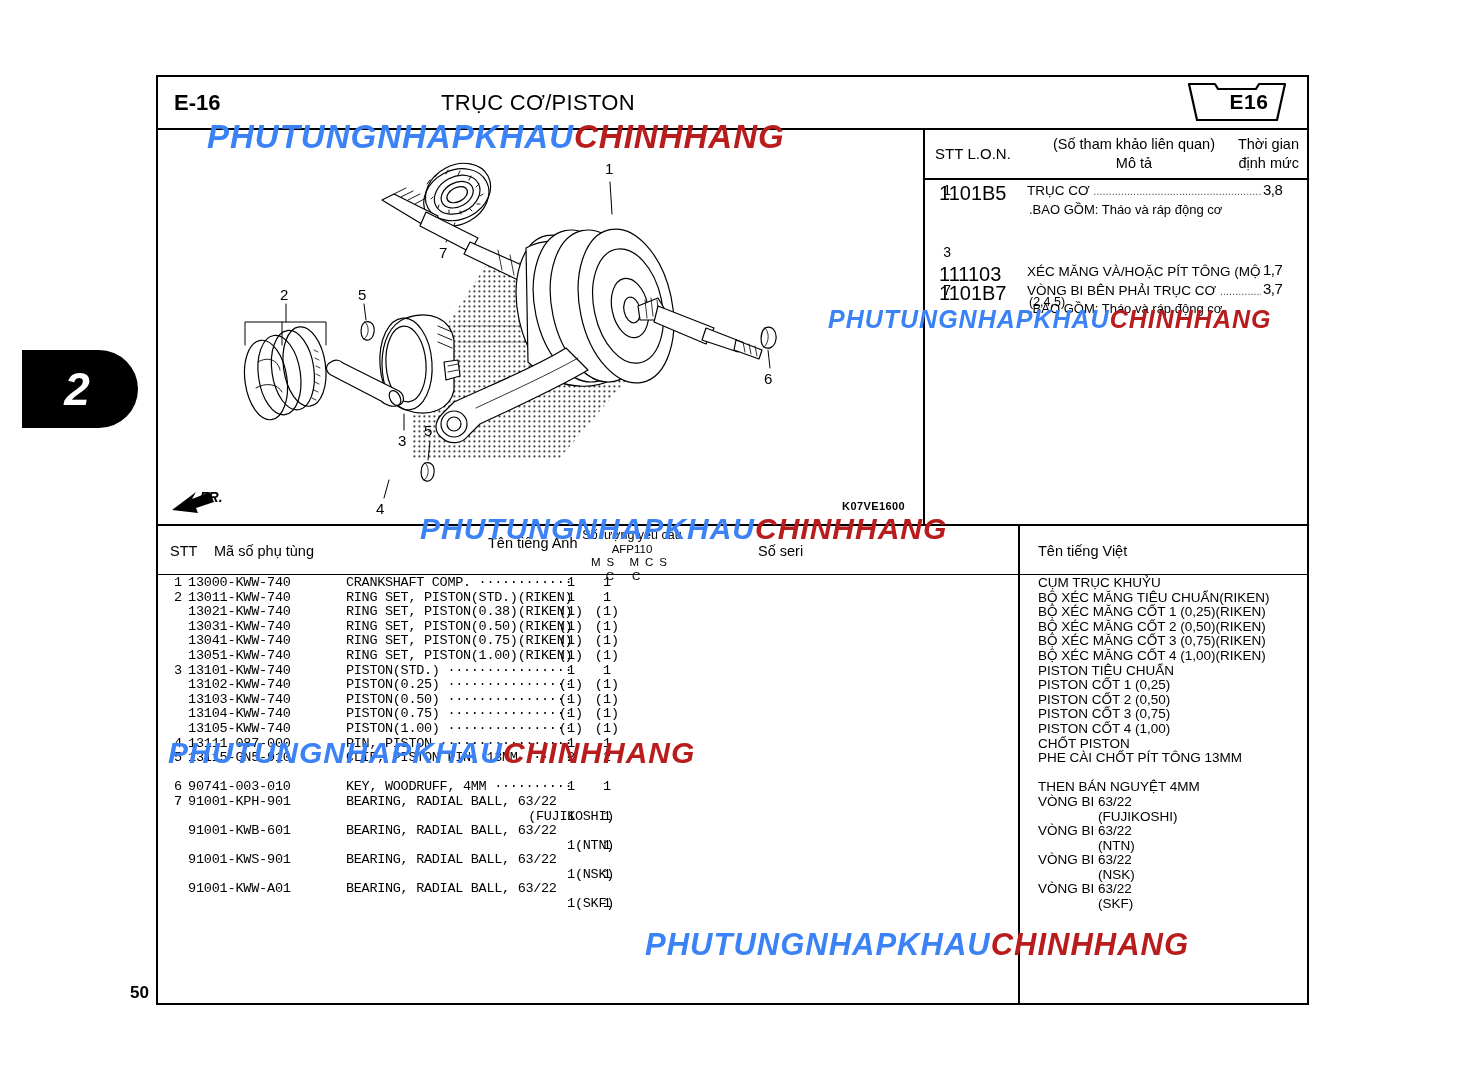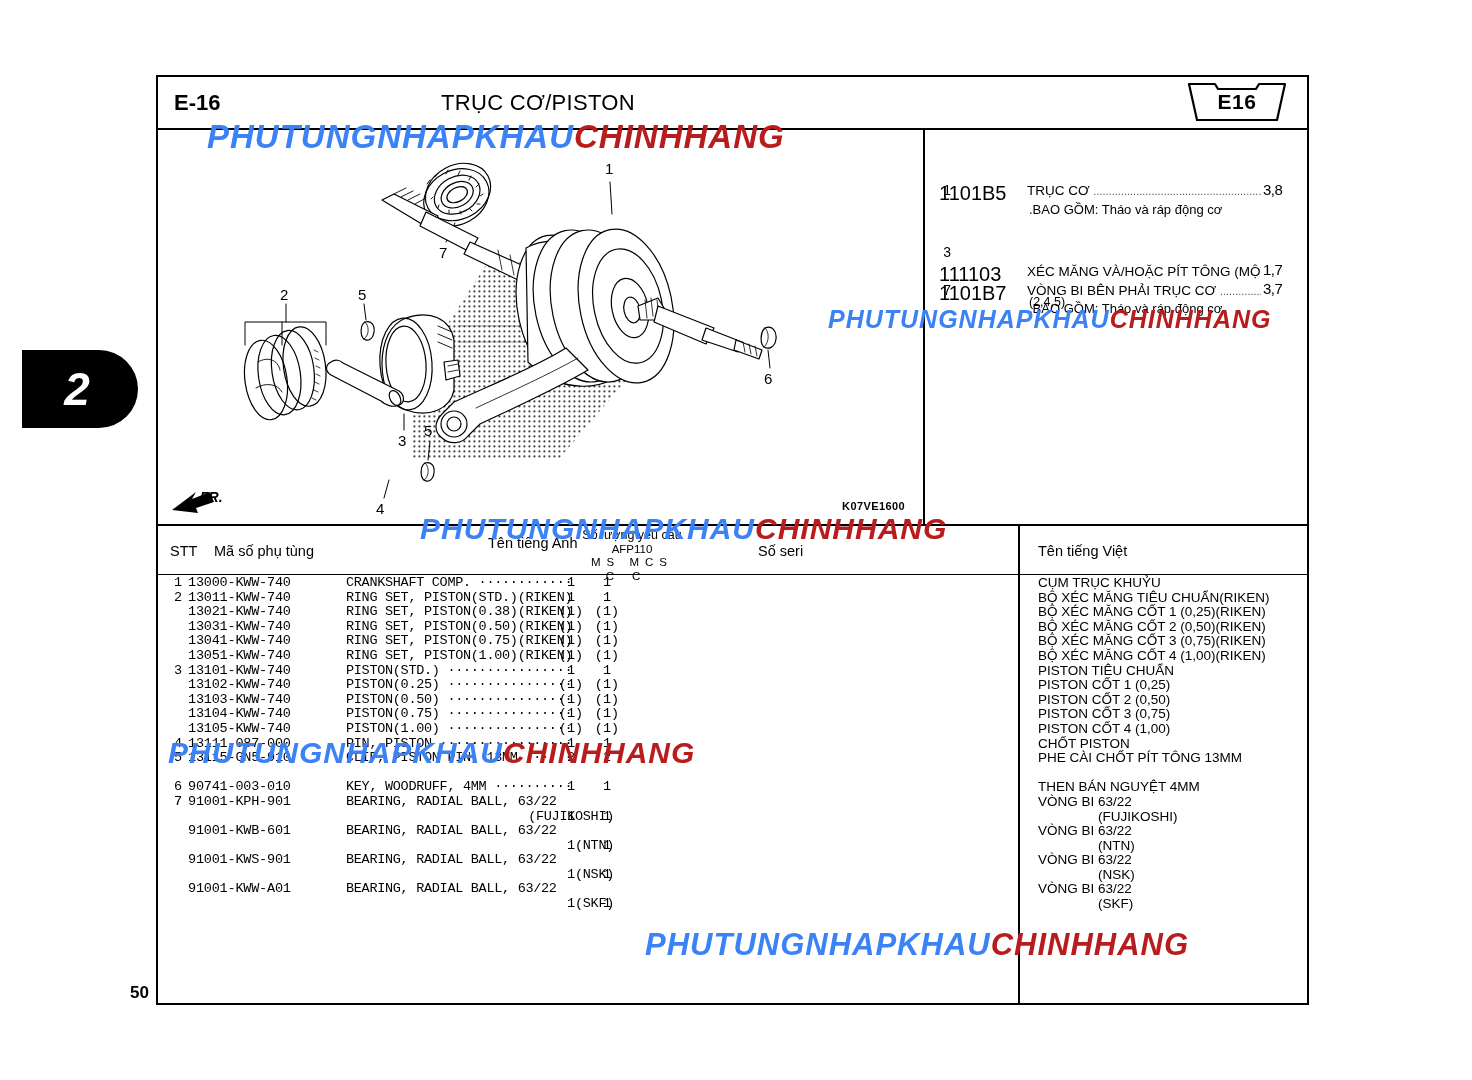--- a/index.html
+++ b/index.html
@@ -20,21 +20,21 @@
          border:2.5px solid #000;box-sizing:border-box;background:transparent;}
 
   
   .title-band{position:absolute;left:0;top:0;width:100%;height:53px;
               border-bottom:2px solid #000;box-sizing:border-box;}
   .fig-code{position:absolute;left:16px;top:13px;font-size:22px;font-weight:bold;}
   .fig-title{position:absolute;left:0;right:0;top:13px;text-align:center;
              font-size:22px;letter-spacing:.3px;width:760px;}
   .e-badge{position:absolute;right:18px;top:4px;width:104px;height:42px;}
   .e-badge svg{display:block;}
-  .e-badge .lbl{position:absolute;left:0;top:9px;width:104px;text-align:center;
+  .e-badge .lbl{position:absolute;left:12px;top:9px;width:104px;text-align:center;
                 font-size:21px;font-weight:bold;letter-spacing:.5px;}
 
   
   .illus{position:absolute;left:0;top:53px;width:767px;height:396px;
          border-right:2px solid #000;border-bottom:2.5px solid #000;box-sizing:border-box;}
   .lon{position:absolute;left:767px;top:53px;right:0;height:396px;
        border-bottom:2.5px solid #000;box-sizing:border-box;}
 
   .drawcode{position:absolute;right:18px;bottom:12px;font-size:11px;letter-spacing:.4px;font-weight:bold;}
   .fr-mark{position:absolute;left:12px;bottom:8px;width:76px;height:30px;}
@@ -235,20 +235,33 @@
     <div class="fr-mark">
       <svg width="76" height="30" viewBox="0 0 76 30">
         <path d="M2 24 L26 6 L22 13 L40 6 L44 16 L26 22 L28 27 Z" fill="#000"></path>
         <text x="30" y="16" font-family="Liberation Sans, sans-serif" font-size="14" font-weight="bold" font-style="italic" fill="#000">FR.</text>
       </svg>
     </div>
     <div class="drawcode">K07VE1600</div>
   </div>
 
   <div class="lon">
+    <div class="lon-head">
+      <div class="lh-stt">
+        <span>STT</span>&nbsp;<span>L.O.N.</span>
+      </div>
+      <div class="lh-desc">
+        <div>(Số tham khảo liên quan)</div>
+        <div>Mô tả</div>
+      </div>
+      <div class="lh-time">
+        <div>Thời gian</div>
+        <div>định mức</div>
+      </div>
+    </div>
 
     <div class="lon-body">
       <div class="lon-row" style="height:22px">
         <div class="lr-stt" style="top:2px">1</div>
         <div class="lr-lon" style="top:2px">1101B5</div>
         <div class="lr-desc" style="top:3px">
           <span>TRỤC CƠ</span>
           <span class="dots">.........................................................</span>
         </div>
         <div class="lr-time" style="top:1px">3,8</div>

